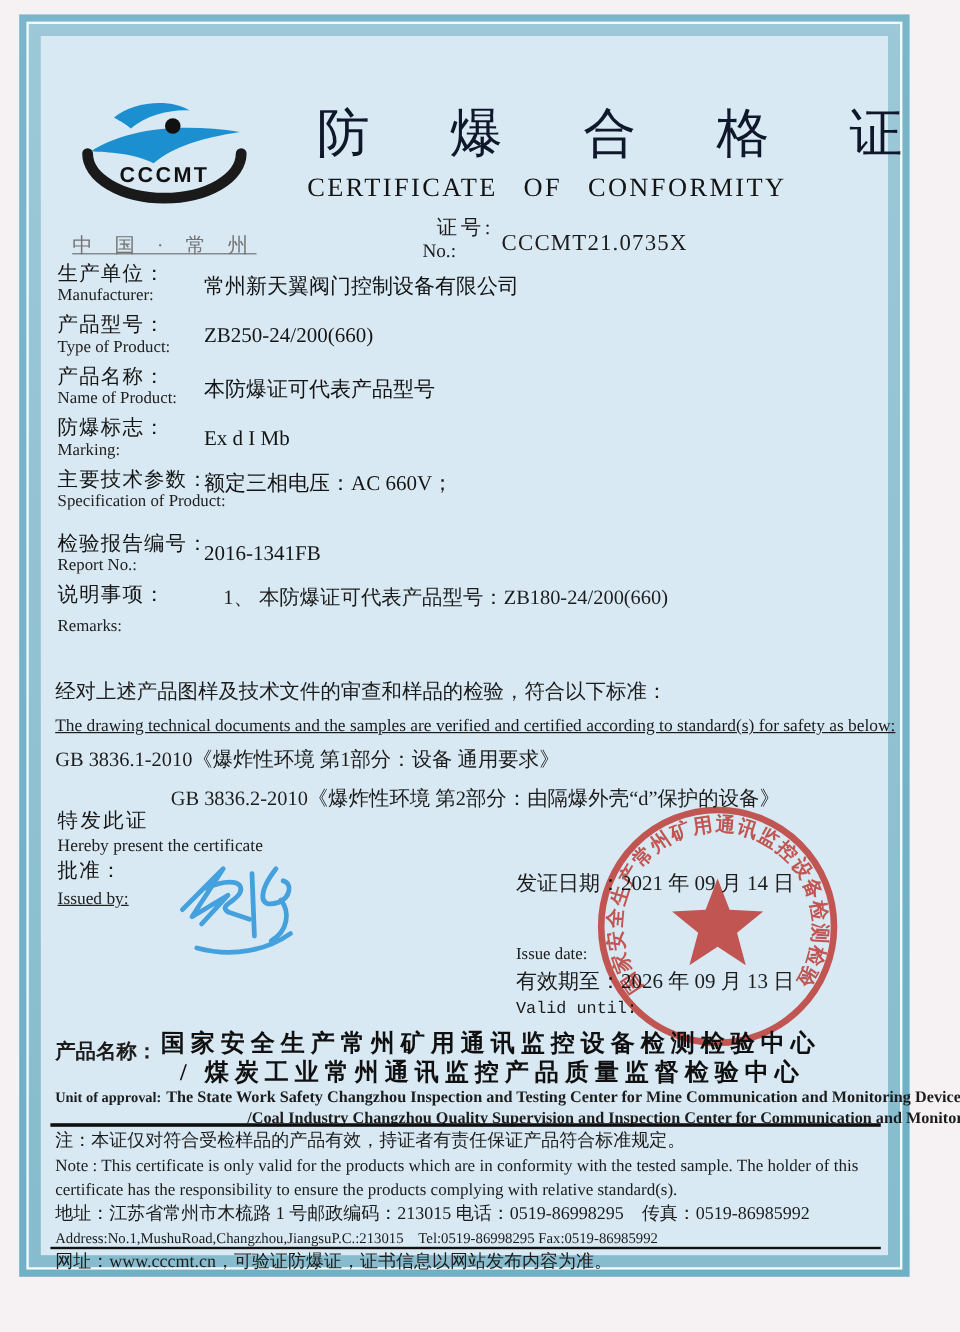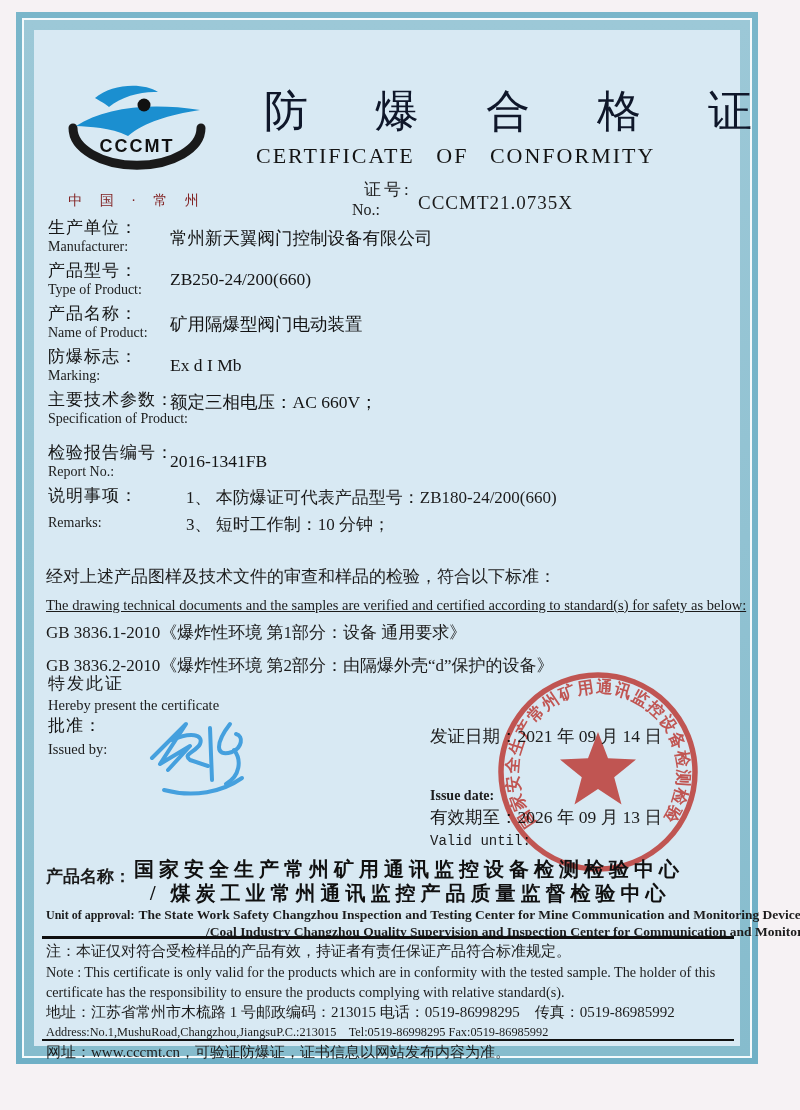--- a/index.html
+++ b/index.html
@@ -21,21 +21,21 @@
 
   .abs{position:absolute;}
 
   
   .title-zh{font-size:44px;letter-spacing:28px;white-space:nowrap;color:#0f172a;}
   .title-en{font-size:22px;letter-spacing:2px;word-spacing:14px;white-space:nowrap;color:#141414;}
   .certno-lbl-zh{font-size:17px;letter-spacing:3px;margin-left:12px;}
   .certno-lbl-en{font-size:16px;}
   .certno-val{font-size:19px;letter-spacing:1px;font-family:"Liberation Serif",serif;}
 
-  .logo-caption{font-size:14px;letter-spacing:7px;color:#7f1d1d;white-space:nowrap;}
+  .logo-caption{font-size:17px;letter-spacing:7px;color:#737373;white-space:nowrap;text-decoration:underline;}
 
   
   .zh-lbl{font-size:17px;letter-spacing:1px;color:#161616;white-space:nowrap;}
   .en-lbl{font-size:14px;color:#202020;white-space:nowrap;}
   .val{font-size:17.5px;color:#141414;white-space:nowrap;}
   .row{position:absolute;left:48px;width:690px;}
   .row .stack{position:absolute;left:0;top:0;}
   .row .v{position:absolute;left:122px;top:10px;}
   .remark-line{font-size:17px;line-height:27px;white-space:nowrap;}
 
@@ -105,21 +105,21 @@
       <div class="zh-lbl">产品型号：</div>
       <div class="en-lbl">Type of Product:</div>
     </div>
     <div class="v val">ZB250-24/200(660)</div>
   </div>
   <div class="row" style="top:302px;height:46px;">
     <div class="stack">
       <div class="zh-lbl">产品名称：</div>
       <div class="en-lbl">Name of Product:</div>
     </div>
-    <div class="v val">矿用隔爆型阀门电动装置</div>
+    <div class="v val">本防爆证可代表产品型号</div>
   </div>
   <div class="row" style="top:345px;height:46px;">
     <div class="stack">
       <div class="zh-lbl">防爆标志：</div>
       <div class="en-lbl">Marking:</div>
     </div>
     <div class="v val">Ex d I Mb</div>
   </div>
   <div class="row" style="top:388px;height:46px;">
     <div class="stack">
@@ -136,49 +136,48 @@
     <div class="v val">2016-1341FB</div>
   </div>
 
   <div class="row" style="top:484px;height:84px;">
     <div class="stack">
       <div class="zh-lbl">说明事项：</div>
       <div class="en-lbl" style="margin-top:8px;">Remarks:</div>
     </div>
     <div style="position:absolute;left:138px;top:0;">
       <div class="remark-line">1、 本防爆证可代表产品型号：ZB180-24/200(660)</div>
-      <div class="remark-line">3、 短时工作制：10 分钟；</div>
     </div>
   </div>
 
   <div class="abs" style="left:46px;top:565px;">
     <div class="std-zh">经对上述产品图样及技术文件的审查和样品的检验，符合以下标准：</div>
     <div class="std-en" style="margin-top:9px;text-decoration:underline;">The drawing technical documents and the samples are verified and certified according to standard(s) for safety as below:</div>
     <div class="std-zh" style="margin-top:7px;">GB 3836.1-2010《爆炸性环境 第1部分：设备 通用要求》</div>
-    <div class="std-zh" style="margin-top:10px;">GB 3836.2-2010《爆炸性环境 第2部分：由隔爆外壳“d”保护的设备》</div>
+    <div class="std-zh" style="margin-top:10px;text-align:center;">GB 3836.2-2010《爆炸性环境 第2部分：由隔爆外壳“d”保护的设备》</div>
   </div>
 
   <div class="abs zh-lbl" style="left:48px;top:672px;letter-spacing:2px;">特发此证</div>
   <div class="abs en-lbl" style="left:48px;top:697px;font-size:14.5px;">Hereby present the certificate</div>
   <div class="abs zh-lbl" style="left:48px;top:714px;">批准：</div>
-  <div class="abs en-lbl" style="left:48px;top:741px;font-size:14.5px;">Issued by:</div>
+  <div class="abs en-lbl" style="left:48px;top:741px;font-size:14.5px;text-decoration:underline;">Issued by:</div>
 
   <svg class="sign-svg" width="150" height="100" viewBox="0 0 150 100">
     <g fill="none" stroke="#45a0de" stroke-width="4" stroke-linecap="round" stroke-linejoin="round">
       <path d="M14,52 L48,18 L22,58 L52,40 L30,64"></path>
       <path d="M34,34 C52,26 66,28 62,38 C58,46 44,48 52,54 L70,60"></path>
       <path d="M72,22 L74,74"></path>
       <path d="M92,18 C78,36 76,52 94,46 C104,42 106,30 98,28"></path>
       <path d="M96,44 C104,54 102,70 88,78"></path>
       <path d="M26,84 C56,92 84,86 104,72"></path>
     </g>
   </svg>
 
   <div class="abs date-zh" style="left:430px;top:724px;">发证日期：2021 年 09 月 14 日</div>
-  <div class="abs date-en" style="left:430px;top:788px;font-weight:bold;">Issue  date:</div>
+  <div class="abs date-en" style="left:430px;top:788px;">Issue  date:</div>
   <div class="abs date-zh" style="left:430px;top:805px;">有效期至：2026 年 09 月 13 日</div>
   <div class="abs date-en" style="left:430px;top:833px;font-family:Liberation Mono, monospace;">Valid until:</div>
 
   <svg class="seal-svg" width="230" height="230" viewBox="0 0 230 230">
     <defs>
       <path id="sealArc" d="M 53,166 A 80,80 0 1 1 177,166"></path>
     </defs>
     <circle cx="115" cy="115" r="97" fill="none" stroke="#e0463e" stroke-width="5.5"></circle>
     <polygon fill="#e0463e" points="115,75 125,101.2 153,102.6 131.2,120.3 138.5,147.4 115,132 91.5,147.4 98.8,120.3 77,102.6 105,101.2"></polygon>
     <text font-family="Liberation Serif, serif" font-size="16.5" font-weight="bold" fill="#e0463e">

